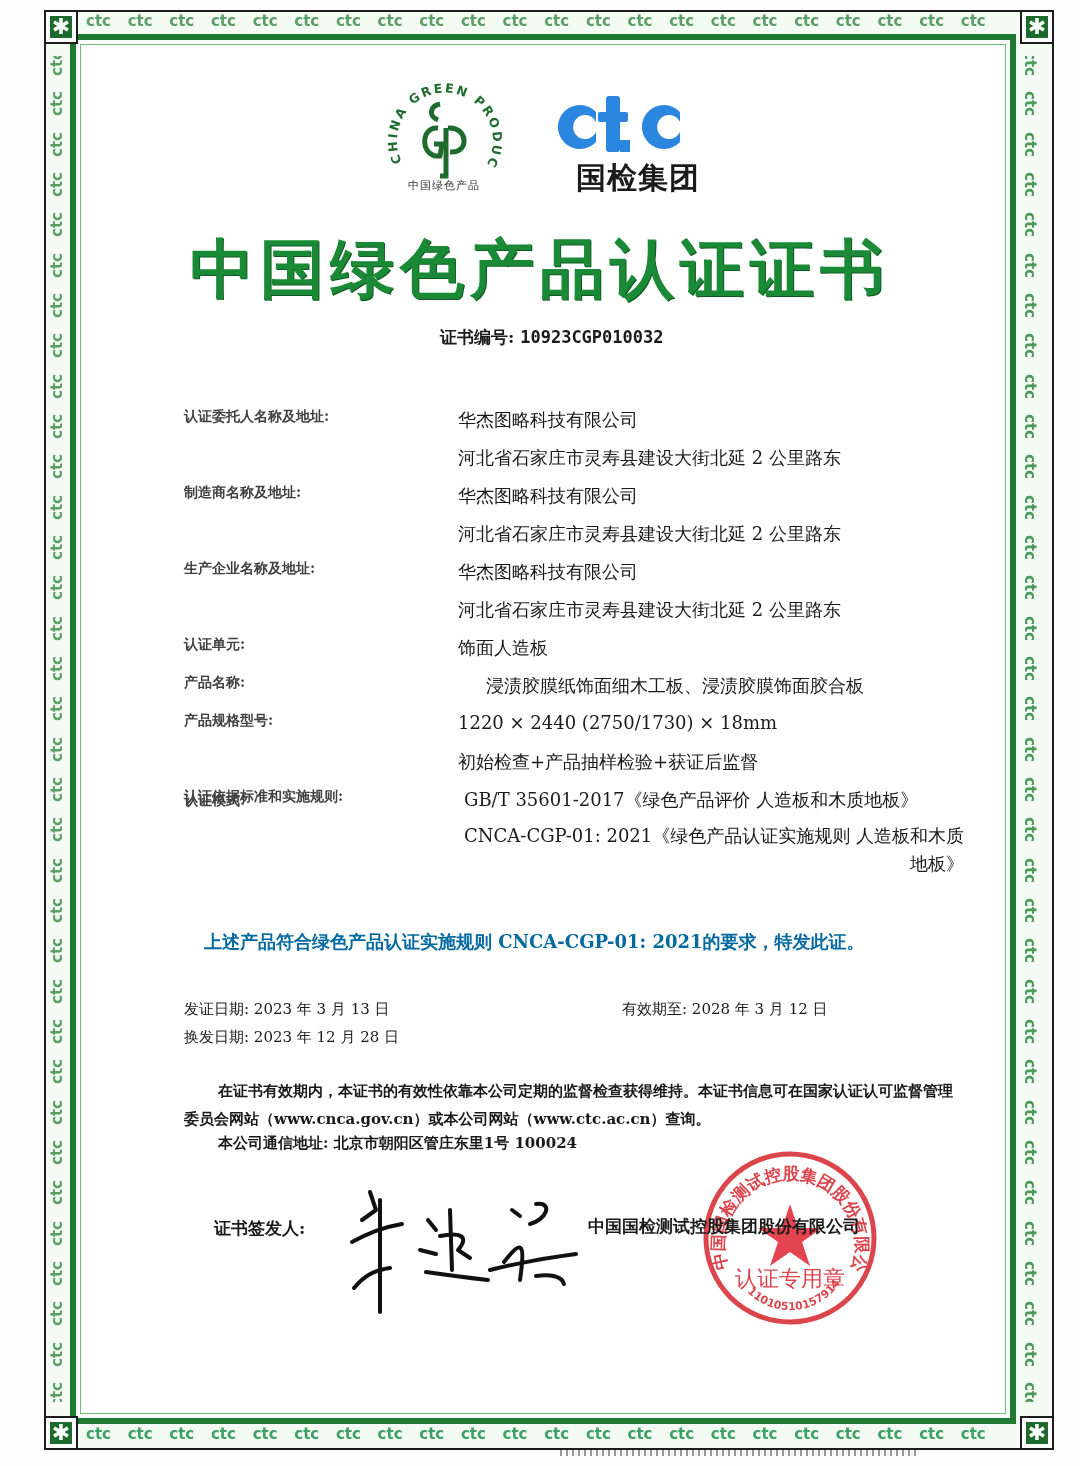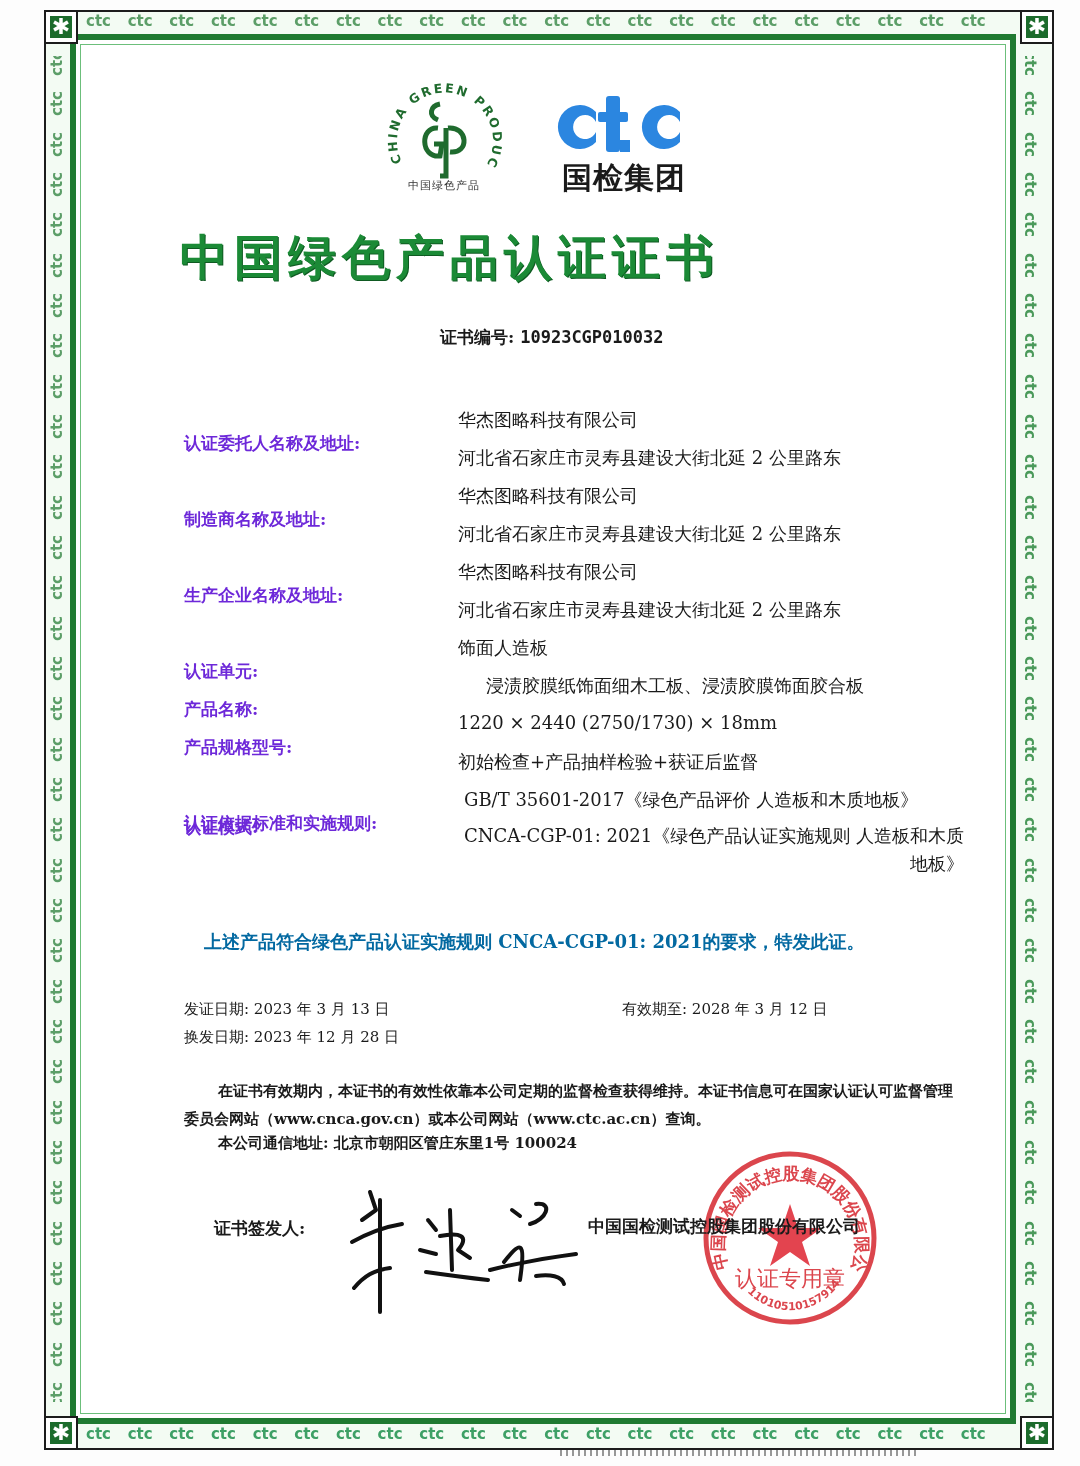--- a/index.html
+++ b/index.html
@@ -109,60 +109,59 @@
     }
     .logo-ctc {
       position: absolute;
       left: 556px; top: 90px;
       width: 140px; height: 66px;
     }
     .logo-ctc-caption {
       position: absolute;
       left: 548px; top: 158px;
       width: 152px;
-      text-align: center;
+      text-align: right;
       font-family: "DejaVu Sans", sans-serif;
       font-weight: bold;
       font-size: 30px;
       color: #1a1a1a;
       letter-spacing: 1px;
     }
 
     
     .title {
       position: absolute;
       left: 180px; top: 226px;
       width: 720px;
-      text-align: left;
-      font-family: "DejaVu Serif", serif;
-      font-weight: bold;
-      font-size: 48px;
+      text-align: center;
+      font-family: "DejaVu Serif", serif;
+      font-weight: bold;
+      font-size: 64px;
       color: #1b8a36;
       letter-spacing: 6px;
       text-shadow: 1px 1px 0 #0f5a22;
     }
     .cert-no {
       position: absolute;
       left: 440px; top: 326px;
       font-family: "DejaVu Serif", serif;
       font-weight: bold;
       font-size: 17px;
       color: #1a1a1a;
     }
     .cert-no .val { font-family: "DejaVu Sans Mono", monospace; font-weight: bold; letter-spacing: 0; margin-top: 20px; }
 
     
     .field-label {
       position: absolute;
       left: 184px;
       font-family: "DejaVu Serif", serif;
       font-weight: bold;
-      font-size: 17px;
-      color: #6d28d9;
-      margin-top: 24px;
+      font-size: 14px;
+      color: #404040;
     }
     .field-value {
       position: absolute;
       font-family: "DejaVu Serif", serif;
       font-weight: normal;
       font-size: 18px;
       color: #1a1a1a;
       white-space: nowrap;
       text-align: right;
     }

